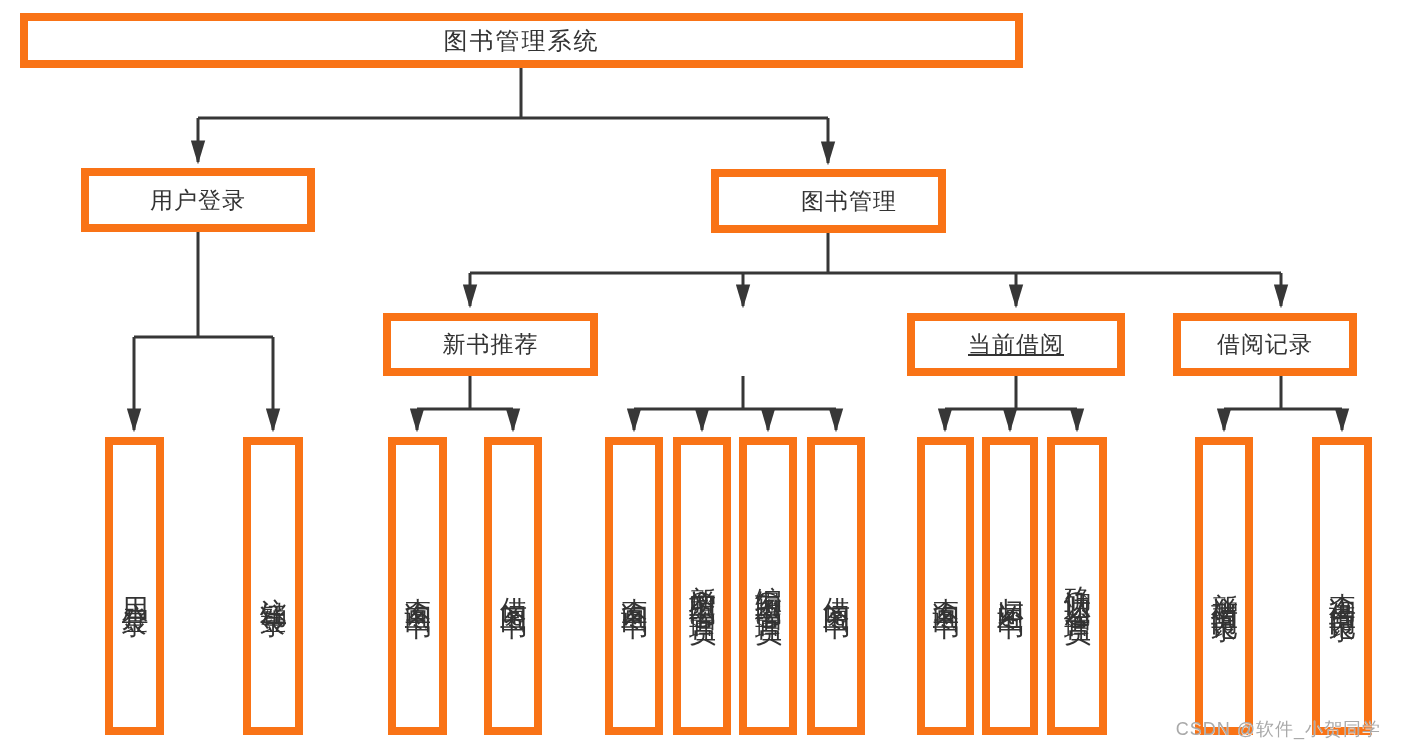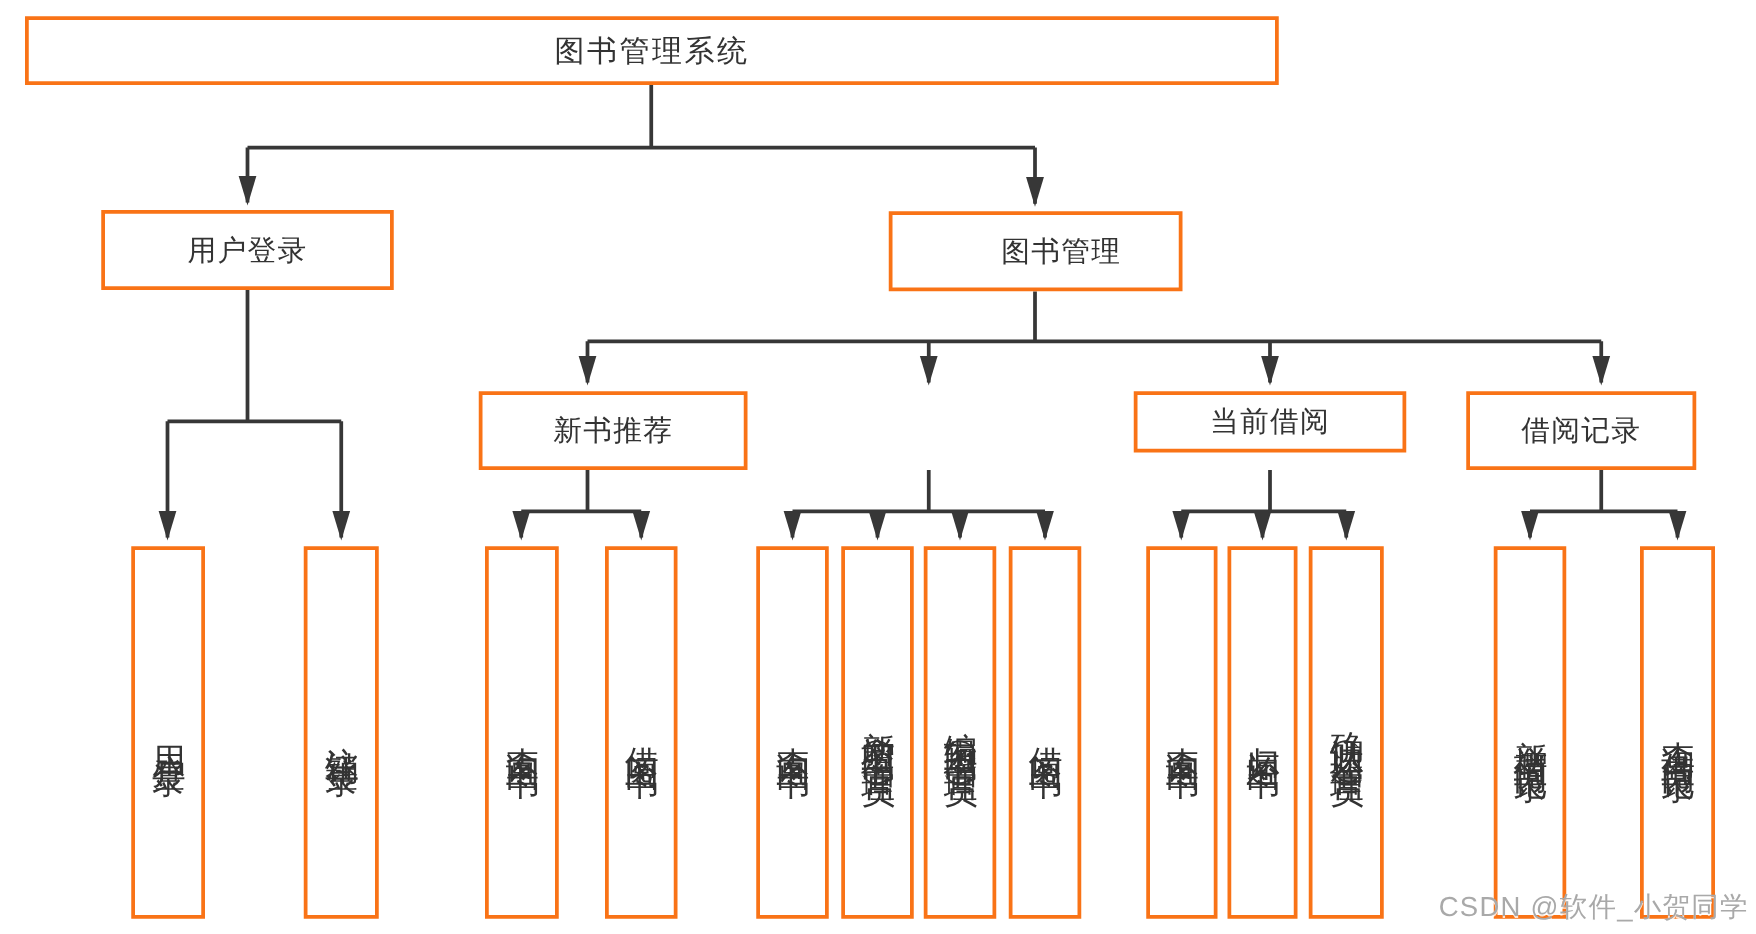--- a/index.html
+++ b/index.html
@@ -10,38 +10,38 @@
     font-family:"Liberation Sans","DejaVu Sans",sans-serif;
     color:#333333;
     overflow:hidden;
   }
   #edges{position:absolute;left:0;top:0;pointer-events:none;}
   .edge{stroke:#373737;stroke-width:3;fill:none;}
   .arrow{stroke:#373737;stroke-width:3;fill:none;}
   .box{
     position:absolute;
     box-sizing:border-box;
-    border:3px solid #f97316;
+    border:8px solid #f97316;
     background:#ffffff;
     display:flex;align-items:center;justify-content:center;
   }
   .hbox{font-size:23px;letter-spacing:1px;white-space:nowrap;}
   .hbox.root{font-size:24px;letter-spacing:2px;}
   .vbox span{
     writing-mode:vertical-lr;
     text-orientation:mixed;
     font-size:27px;
     letter-spacing:5px;
     line-height:1;
     white-space:nowrap;
   }
   .watermark{
     position:absolute;
-    right:6px;bottom:6px;
-    font-size:22px;
+    right:24px;bottom:6px;
+    font-size:18px;
     color:#a9a9a9;
     text-shadow:0 1px 0 rgba(255,255,255,0.8);
     letter-spacing:1px;
     white-space:nowrap;
   }
 </style>
 </head>
 <body>
 
 <div id="canvas">
@@ -82,21 +82,21 @@
     <path class="arrow" marker-end="url(#arrowhead)" d="M1224,409 V430"></path>
     <path class="arrow" marker-end="url(#arrowhead)" d="M1342,409 V430"></path>
   </svg>
 
   <div class="box hbox root" style="left:20px;top:13px;width:1003px;height:55px;">图书管理系统</div>
 
   <div class="box hbox" style="left:81px;top:168px;width:234px;height:64px;">用户登录</div>
   <div class="box hbox" style="left:711px;top:169px;width:235px;height:64px;padding-left:41px;">图书管理</div>
 
   <div class="box hbox" style="left:383px;top:313px;width:215px;height:63px;">新书推荐</div>
-  <div class="box hbox" style="left:907px;top:313px;width:218px;height:49px;">当前借阅</div>
+  <div class="box hbox" style="left:907px;top:313px;width:218px;height:63px;text-decoration:underline;">当前借阅</div>
   <div class="box hbox" style="left:1173px;top:313px;width:184px;height:63px;">借阅记录</div>
 
   <div class="box vbox" style="left:105px;top:437px;width:59px;height:298px;">
     <span>用户登录</span>
   </div>
   <div class="box vbox" style="left:243px;top:437px;width:60px;height:298px;">
     <span>注销登录</span>
   </div>
 
   <div class="box vbox" style="left:388px;top:437px;width:59px;height:298px;">

